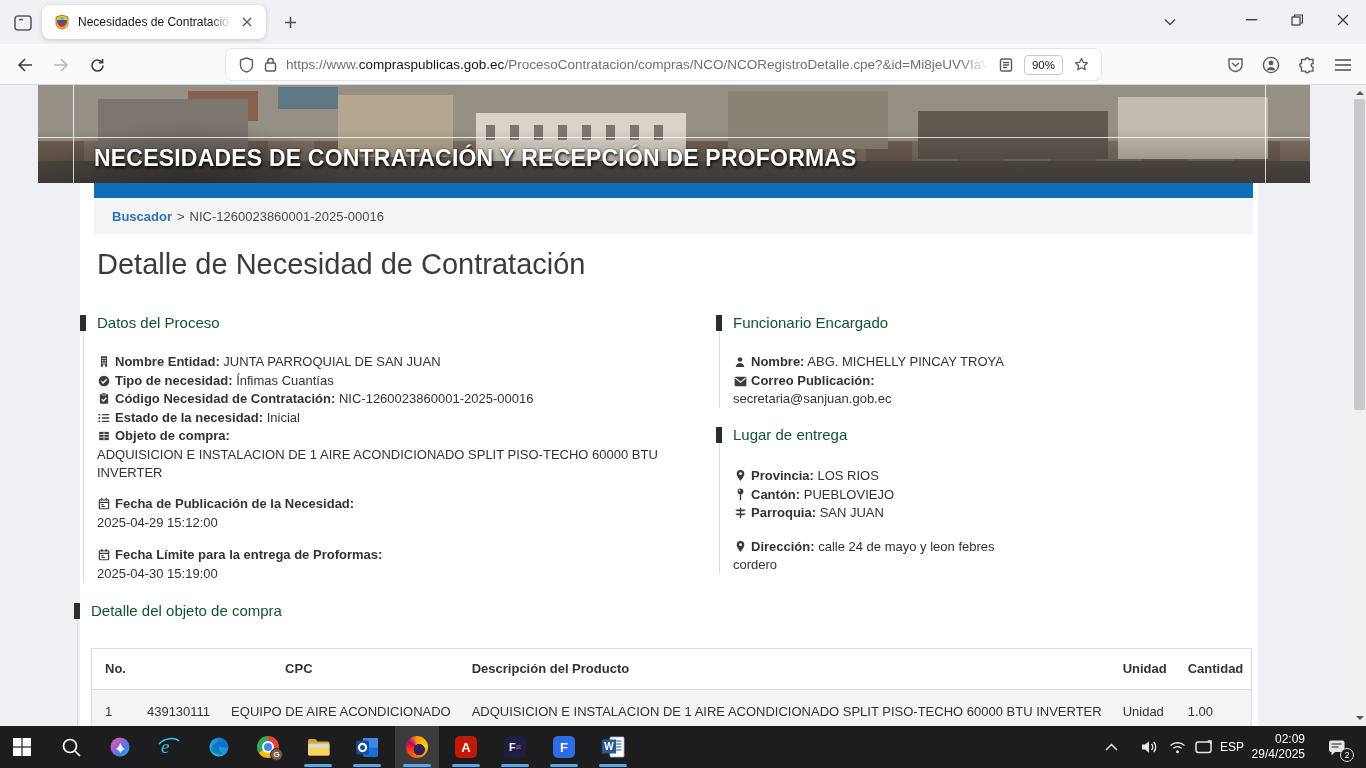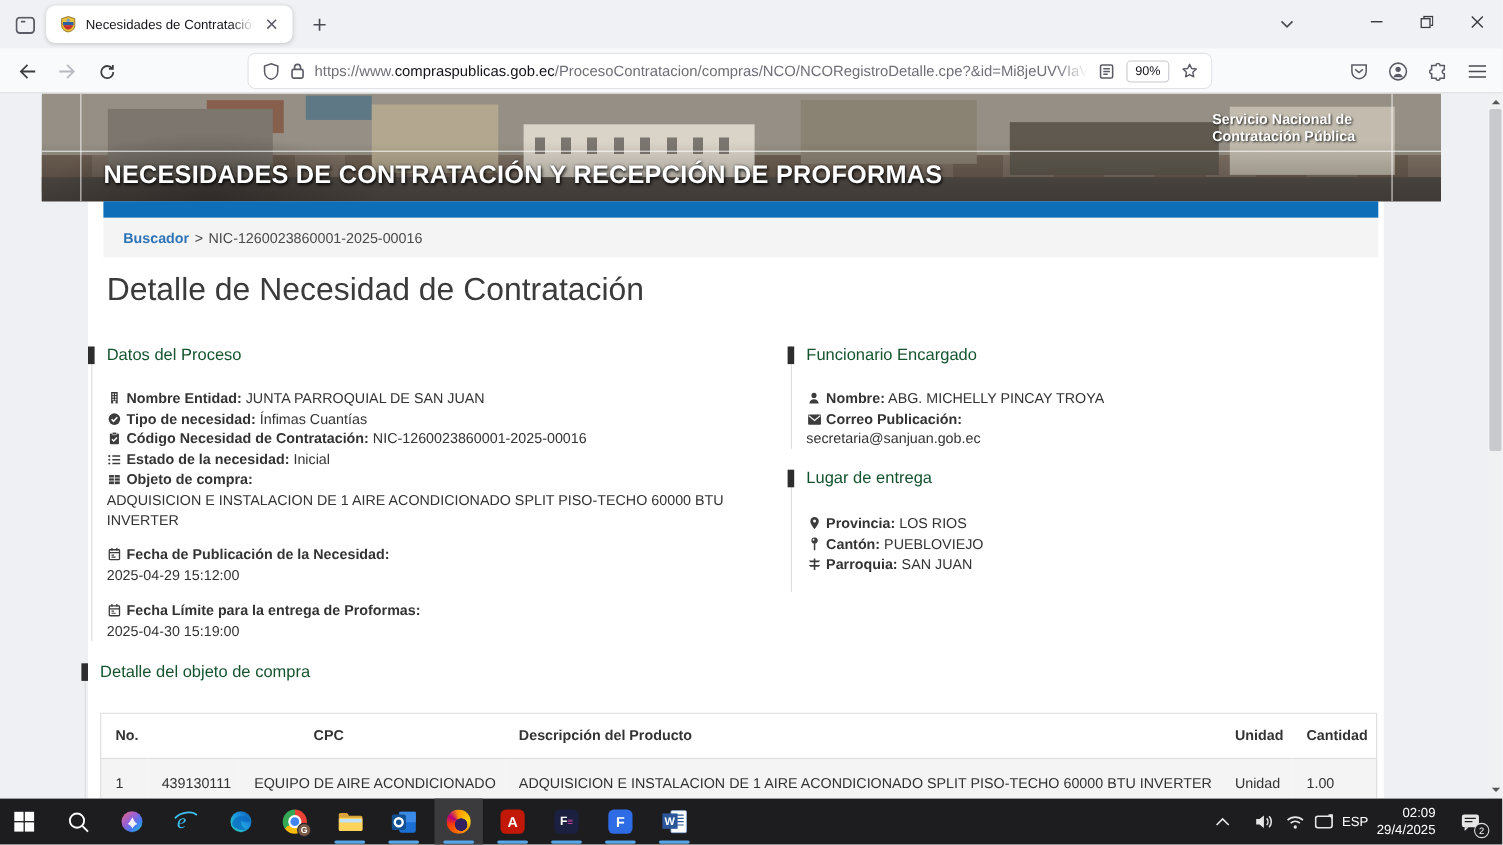--- a/index.html
+++ b/index.html
@@ -226,24 +226,20 @@
   </div>
 
   <div class="viewport">
     <div class="card"></div>
 
     <div class="banner">
       <div class="bgrid" style="left:35px;top:0;width:1px;height:98px"></div>
       <div class="bgrid" style="left:1227px;top:0;width:1px;height:98px"></div>
       <div class="bgrid" style="left:0;top:52px;width:1272px;height:1px"></div>
       <div class="banner-title">NECESIDADES DE CONTRATACIÓN Y RECEPCIÓN DE PROFORMAS</div>
-      <div class="agency">
-        <div>Servicio Nacional de</div>
-        <div>Contratación Pública</div>
-      </div>
     </div>
     <div class="bluebar" style="background:#0e6eb8"></div>
 
     <div class="crumbbar">
       <a class="crumb-link" style="color:#2e74b5">Buscador</a>
       <span class="crumb-sep">&gt;</span>
       <span>NIC-1260023860001-2025-00016</span>
     </div>
 
     <div class="h1">Detalle de Necesidad de Contratación</div>
@@ -331,20 +327,24 @@
                 <circle cx="6" cy="4.4" r="3.8" fill="#3c3c3c"></circle>
                 <circle cx="4.8" cy="3.4" r="1.1" fill="#fff"></circle>
                 <path d="M6 8v8" stroke="#3c3c3c" stroke-width="1.8"></path>
               </svg></span><b>Cantón:</b> <span>PUEBLOVIEJO</span></div>
         <div class="fld"><span class="icn"><svg width="13" height="12" viewBox="0 0 16 15">
                 <path d="M8 1v13" stroke="#3c3c3c" stroke-width="1.8"></path>
                 <path d="M1.5 3.2h13l-1.8 2H3.3z" fill="#3c3c3c"></path>
                 <path d="M14.5 8.2h-13l1.8 2h9.4z" fill="#3c3c3c"></path>
               </svg></span><b>Parroquia:</b> <span>SAN JUAN</span></div>
         <div class="gap" style="height:15px"></div>
+        <div class="fld dirwrap"><span class="icn"><svg width="11" height="13" viewBox="0 0 16 18">
+                <path d="M8 1a5.6 5.6 0 0 1 5.6 5.6C13.6 10.6 8 17 8 17S2.4 10.6 2.4 6.6A5.6 5.6 0 0 1 8 1z" fill="#3c3c3c"></path>
+                <circle cx="8" cy="6.4" r="2" fill="#fff"></circle>
+              </svg></span><b>Dirección:</b> <span>calle 24 de mayo y leon febres cordero</span></div>
       </div>
     </div>
 
     <div class="sec sec-det">
       <h2>Detalle del objeto de compra</h2>
       <table class="items">
         <colgroup>
             <col style="width:50px">
             <col style="width:78px">
             <col style="width:236px">

